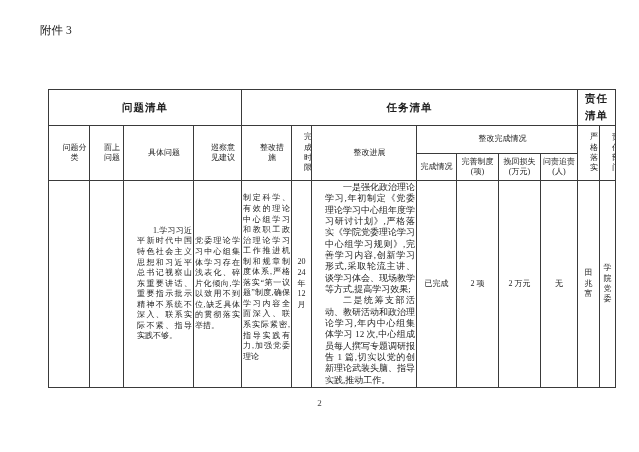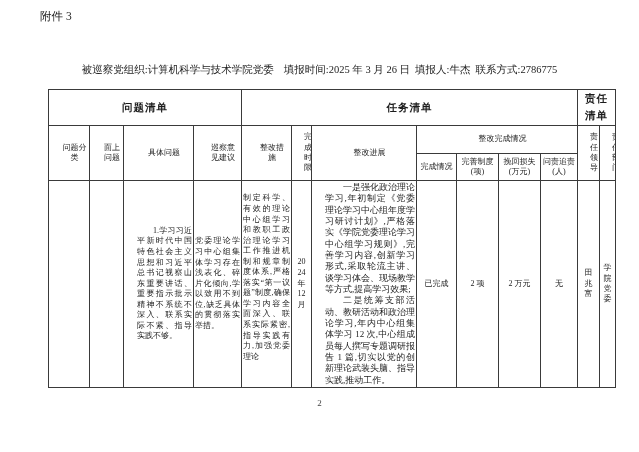--- a/index.html
+++ b/index.html
@@ -1,21 +1,21 @@
 <!DOCTYPE html>
 <html><head>
 <meta charset="utf-8">
 <style>
   html,body{margin:0;padding:0;background:#888;}
   .page{
     position:relative;width:639px;height:452px;background:#ffffff;
     font-family:"Liberation Serif","DejaVu Serif",serif;color:#1c1c1c;
     overflow:hidden;margin:0 auto;
   }
-  .attachment{position:absolute;top:9px;left:40px;font-size:11.5px;}
+  .attachment{position:absolute;top:23px;left:40px;font-size:11.5px;}
   .doc-title{position:absolute;top:36px;left:0;width:100%;text-align:center;
     font-size:15.5px;font-weight:bold;letter-spacing:1.5px;}
   .meta{position:absolute;top:63px;left:0;width:100%;text-align:center;font-size:10.5px;white-space:nowrap;}
   .meta .gap{display:inline-block;width:10px;}
   .meta .gap-s{display:inline-block;width:5px;}
 
   table.ledger{position:absolute;top:89px;left:48px;width:567px;border-collapse:collapse;table-layout:fixed;}
   table.ledger th,table.ledger td{border:1px solid #3a3a3a;padding:1px;vertical-align:middle;
     font-weight:normal;text-align:center;overflow:hidden;}
   tr.row-group th{height:33px;font-size:10.5px;font-weight:bold;letter-spacing:1px;}
@@ -38,23 +38,20 @@
   .pageno{position:absolute;top:398px;left:0;width:100%;text-align:center;font-size:9px;color:#444;}
 </style>
 </head>
 <body>
 
 <div class="page">
 
   <div class="attachment">附件 3</div>
 
 
-  <div class="meta">
-    <span>被巡察党组织:</span><span>计算机科学与技术学院党委</span><span class="gap"></span><span>填报时间:</span><span>2025 年 3 月 26 日</span><span class="gap-s"></span><span>填报人:</span><span>牛杰</span><span class="gap-s"></span><span>联系方式:</span><span>2786775</span>
-  </div>
 
   <table class="ledger">
     <colgroup>
       <col style="width:41px">
         <col style="width:34px">
         <col style="width:70px">
         <col style="width:48px">
       <col style="width:50px">
         <col style="width:20px">
         <col style="width:105px">
@@ -84,21 +81,21 @@
       </th>
       <th rowspan="2">
         <div style="width:30px;margin:0 auto;">整改措施</div>
       </th>
       <th rowspan="2">
         <div class="vtext">完成时限</div>
       </th>
       <th rowspan="2">整改进展</th>
       <th colspan="4">整改完成情况</th>
       <th rowspan="2">
-        <div class="vtext">责任领导</div>
+        <div class="vtext">严格落实</div>
       </th>
       <th rowspan="2">
         <div class="vtext">责任部门</div>
       </th>
     </tr>
 
     <tr class="row-sub2">
       <th>完成情况</th>
       <th>完善制度(项)</th>
       <th>挽回损失(万元)</th>

